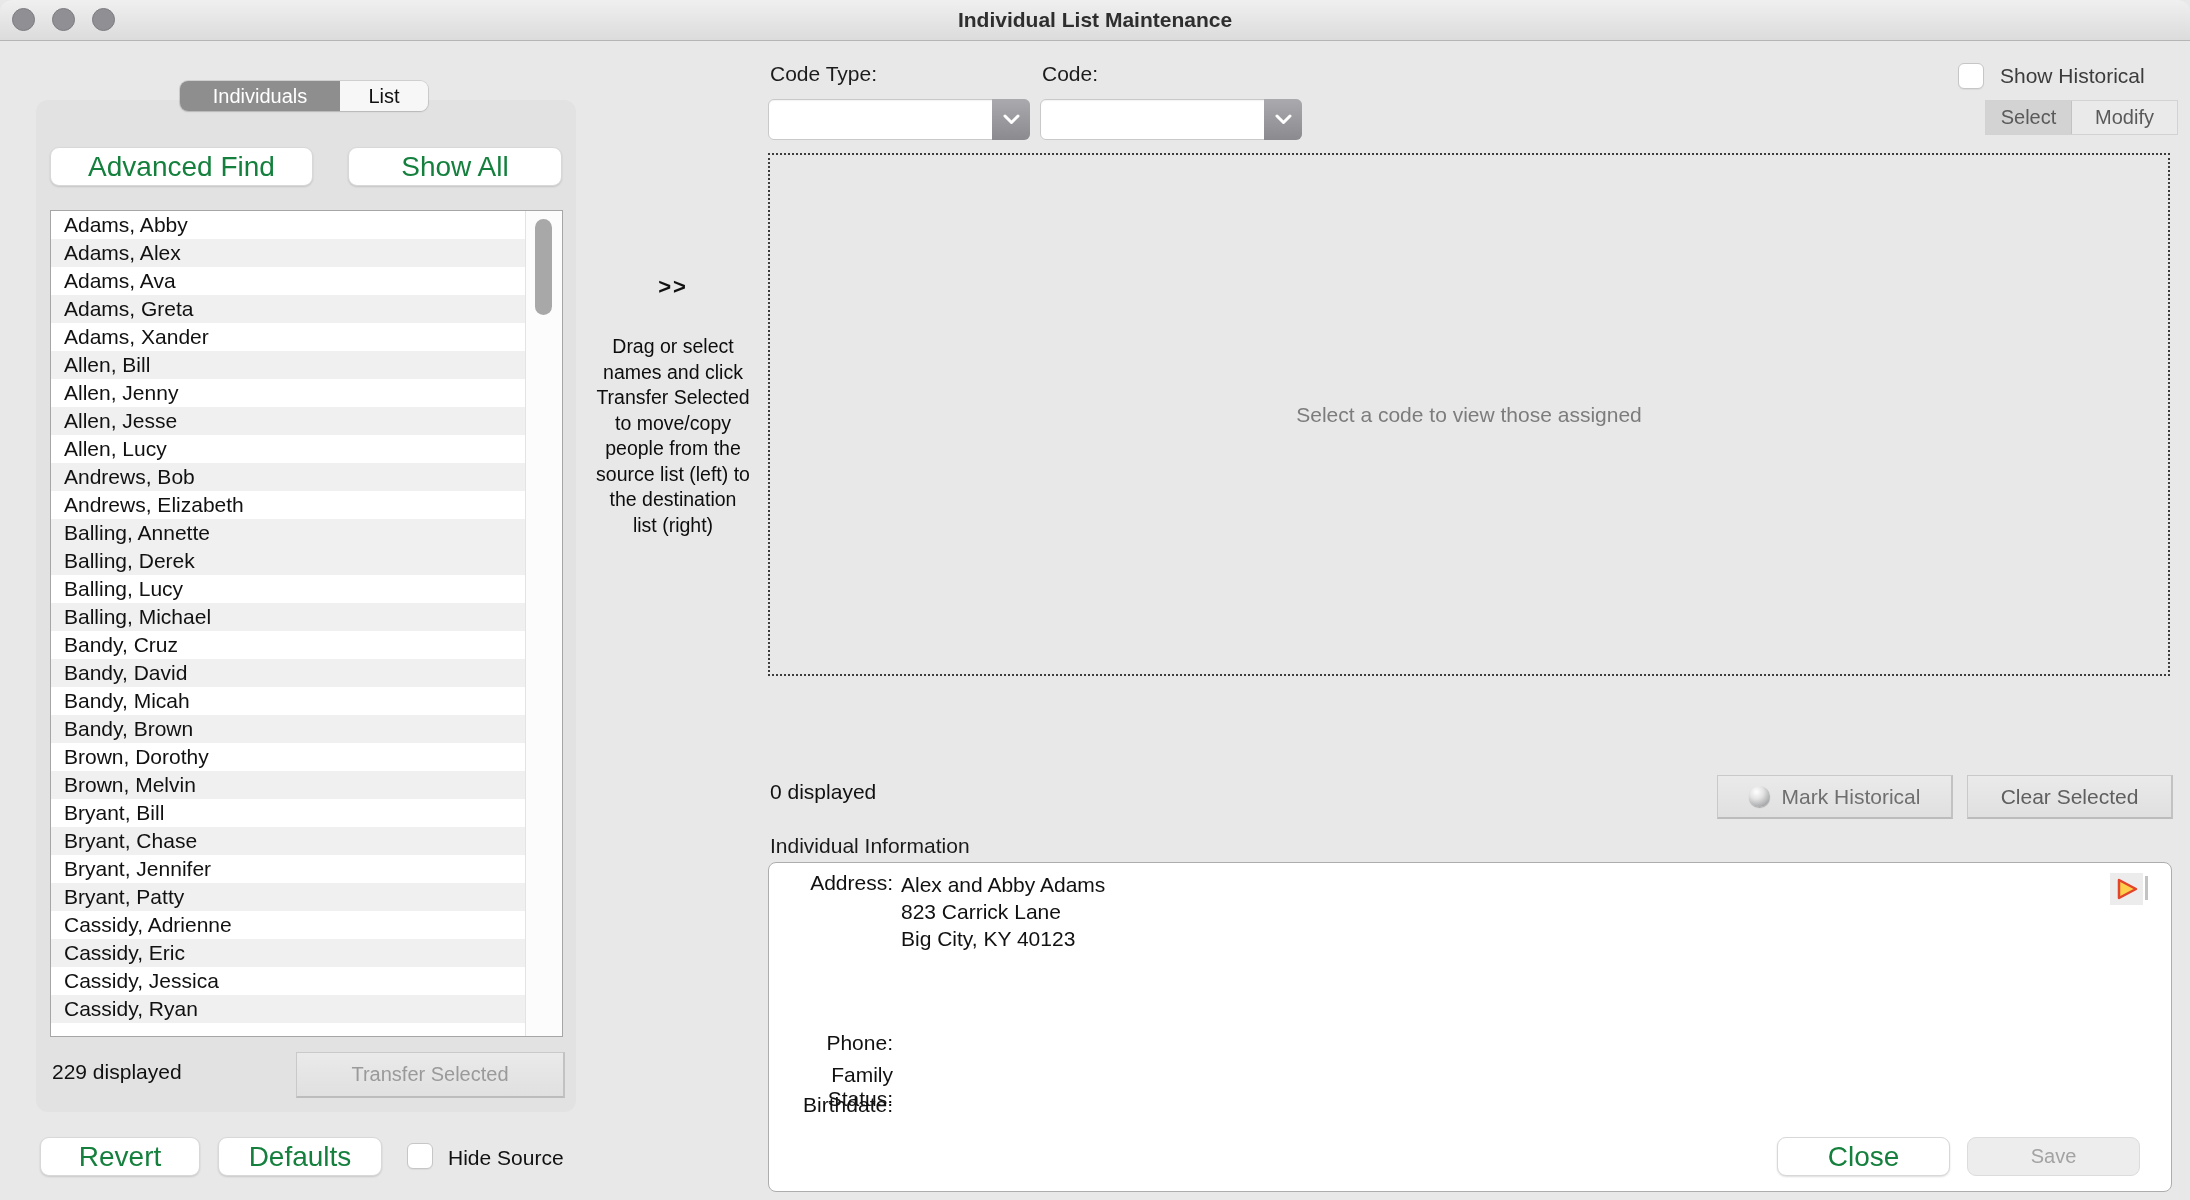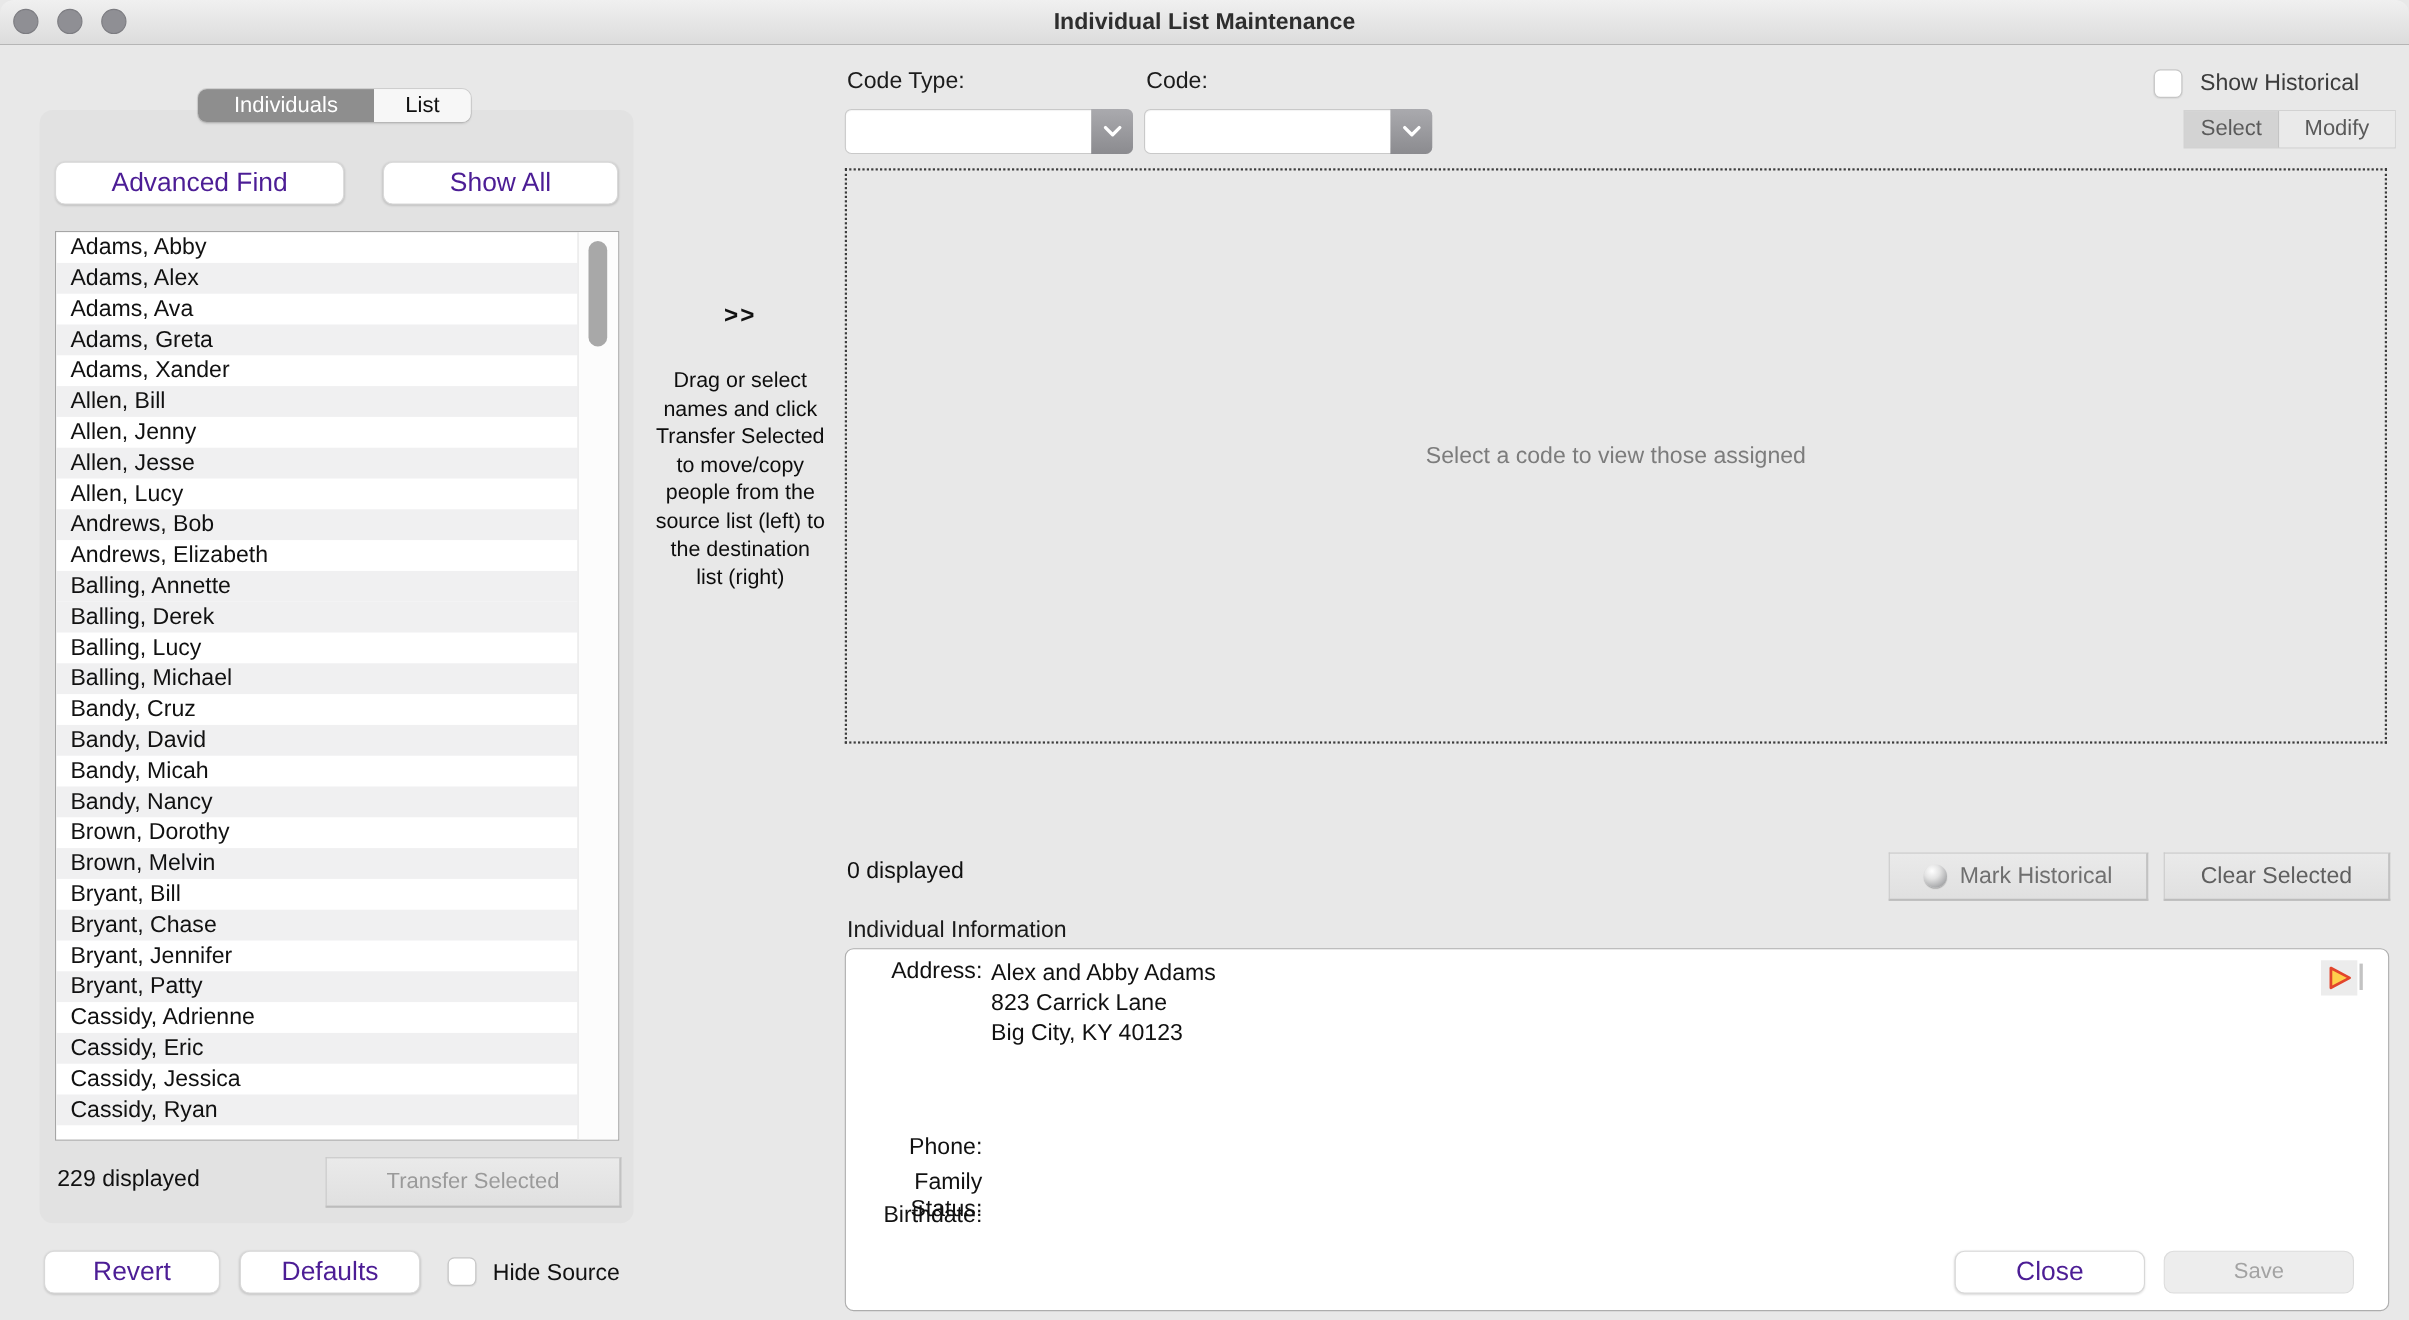--- a/index.html
+++ b/index.html
@@ -18,21 +18,21 @@
   
   .left-panel { position:absolute; left:36px; top:100px; width:540px; height:1012px;
     background:#e2e2e2; border-radius:12px; }
   .tab-group { position:absolute; left:180px; top:81px; height:30px; display:flex;
     border-radius:8px; overflow:hidden; box-shadow:0 0 0 1px rgba(0,0,0,0.10), 0 1px 2px rgba(0,0,0,0.10); }
   .tab { display:flex; align-items:center; justify-content:center; font-size:20px; cursor:default; }
   .tab-selected { width:160px; background:#8e8e8e; color:#ffffff; }
   .tab-unselected { width:88px; background:#f7f7f7; color:#101010; }
 
   .btn-white { position:absolute; display:flex; align-items:center; justify-content:center;
-    background:#ffffff; border:1px solid #d8d8d8; border-radius:9px; font-size:24px; color:#4c1d95;
+    background:#ffffff; border:1px solid #d8d8d8; border-radius:9px; font-size:28px; color:#15803d;
     box-shadow:0 1px 2px rgba(0,0,0,0.14); }
   .adv-find { left:50px; top:147px; width:263px; height:39px; }
   .show-all { left:348px; top:147px; width:214px; height:39px; }
 
   .list-box { position:absolute; left:50px; top:210px; width:513px; height:827px;
     background:#ffffff; border:1px solid #a6a6a6; overflow:hidden; }
   .rows { position:absolute; left:0; top:0; right:37px; }
   .row { height:28px; display:flex; align-items:center; padding-left:13px; font-size:21px; color:#111; white-space:nowrap; }
   .row.alt { background:#f0f0f1; }
   .scroll-track { position:absolute; right:0; top:0; bottom:0; width:37px; background:#fcfcfc; border-left:1px solid #e3e3e3; }
@@ -144,21 +144,21 @@
         <div class="row">Allen, Lucy</div>
         <div class="row alt">Andrews, Bob</div>
         <div class="row">Andrews, Elizabeth</div>
         <div class="row alt">Balling, Annette</div>
         <div class="row alt">Balling, Derek</div>
         <div class="row">Balling, Lucy</div>
         <div class="row alt">Balling, Michael</div>
         <div class="row">Bandy, Cruz</div>
         <div class="row alt">Bandy, David</div>
         <div class="row">Bandy, Micah</div>
-        <div class="row alt">Bandy, Nancy</div>
+        <div class="row alt">Bandy, Brown</div>
         <div class="row">Brown, Dorothy</div>
         <div class="row alt">Brown, Melvin</div>
         <div class="row">Bryant, Bill</div>
         <div class="row alt">Bryant, Chase</div>
         <div class="row">Bryant, Jennifer</div>
         <div class="row alt">Bryant, Patty</div>
         <div class="row">Cassidy, Adrienne</div>
         <div class="row alt">Cassidy, Eric</div>
         <div class="row">Cassidy, Jessica</div>
         <div class="row alt">Cassidy, Ryan</div>

